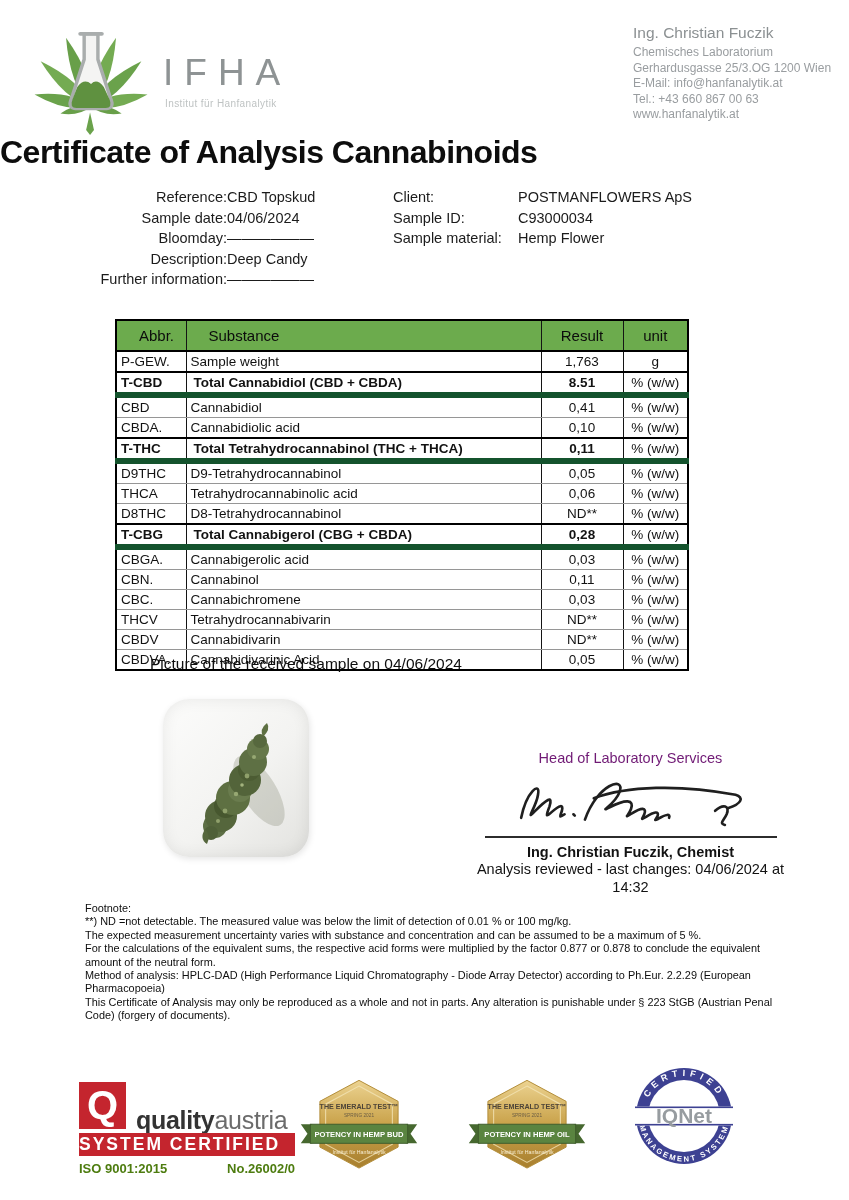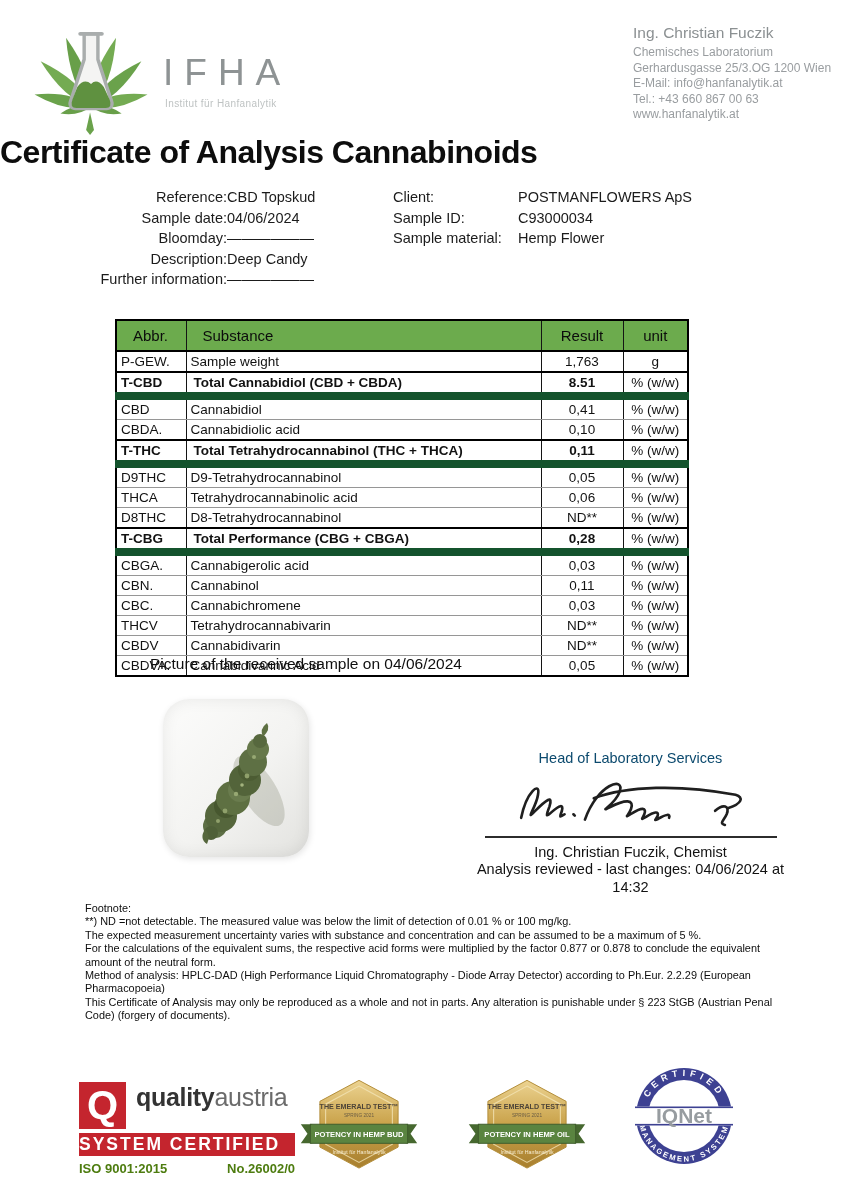--- a/index.html
+++ b/index.html
@@ -27,57 +27,57 @@
   .info-row{display:flex;height:20.6px;font-size:14.5px;color:#1b1b1b;}
   .info-col-left .info-label{width:141px;text-align:right;}
   .info-col-right .info-label{width:125px;}
 
   
   table.results{position:absolute;left:115px;top:319px;width:572px;border-collapse:collapse;
                 border:2px solid #000;table-layout:fixed;}
   table.results col.c-abbr{width:70px;} table.results col.c-sub{width:355px;}
   table.results col.c-res{width:82px;} table.results col.c-unit{width:65px;}
   table.results th{background:#6cab4d;border:1.5px solid #141414;border-bottom:2px solid #000;
-                   height:27px;font-size:15px;font-weight:500;color:#0c0c0c;text-align:left;padding:0 16px;}
+                   height:27px;font-size:15px;font-weight:500;color:#0c0c0c;text-align:left;padding:0 22px;}
   table.results th.center{text-align:center;padding:6px;}
   table.results td{height:19px;line-height:19px;font-size:13.5px;padding:0 4px;
                    border-left:1.5px solid #141414;border-right:1.5px solid #141414;
                    border-top:1px solid #969696;border-bottom:1px solid #969696;
                    white-space:nowrap;overflow:hidden;}
   td.cell-abbr{padding-left:5px;}
   td.cell-substance{padding-left:14px;}
   td.cell-result,td.cell-unit{text-align:center;}
-  tr.total td{border-top:2px solid #000;border-bottom:8px solid #14532d;}
+  tr.total td{border-top:2px solid #000;border-bottom:6px solid #14532d;}
   tr.total td.cell-abbr,tr.total td.cell-substance,tr.total td.cell-result{font-weight:700;}
   tr.total td.cell-substance{padding-left:7px;}
 
   
   .pic-caption{position:absolute;left:118px;top:655px;font-size:15.5px;color:#0f0f0f;margin-left:32px;}
   .dish{position:absolute;left:163px;top:699px;width:146px;height:158px;border-radius:26px;
         background:linear-gradient(135deg,#fcfcfb 0%,#f3f3f1 55%,#e2e2df 100%);
         box-shadow:inset 0 0 16px rgba(0,0,0,.08),1px 2px 6px rgba(0,0,0,.10);}
   .dish svg{position:absolute;left:0;top:0;}
 
   
   .sig-block{position:absolute;left:458px;top:750px;width:345px;text-align:center;}
-  .sig-heading{font-size:14.5px;color:#0c4a6e;}
+  .sig-heading{font-size:14.5px;color:#701a75;}
   .sig-img{width:290px;height:62px;margin-top:4px;}
   .sig-line{width:292px;border-top:2px solid #2c2c2c;margin:0 auto;}
-  .sig-name{font-size:14.5px;margin-top:6px;}
+  .sig-name{font-size:14.5px;margin-top:6px;font-weight:bold;}
   .sig-review,.sig-time{font-size:14.5px;line-height:18px;}
 
   
   .footnote{position:absolute;left:85px;top:902px;width:712px;font-size:10.9px;
             line-height:13.4px;color:#0e0e0e;}
 
   
   .qa{position:absolute;left:79px;top:1082px;width:216px;height:96px;}
   .qa-q{position:absolute;left:0;top:0;width:47px;height:47px;background:#c4252e;color:#fff;
         font-weight:700;font-size:40px;text-align:center;line-height:46px;}
-  .qa-brand{position:absolute;left:57px;top:1px;font-size:25px;color:#3a3a3a;letter-spacing:-.3px;}
+  .qa-brand{position:absolute;left:57px;top:24px;font-size:25px;color:#3a3a3a;letter-spacing:-.3px;}
   .qa-brand .b{font-weight:700;color:#333;}
   .qa-brand .l{font-weight:400;color:#6b6b6b;}
   .qa-bar{position:absolute;left:0;top:51px;width:216px;height:23px;background:#c4252e;color:#fff;
           font-weight:700;font-size:17.5px;letter-spacing:2px;text-align:left;line-height:23px;}
   .qa-bottom{position:absolute;left:0;top:79px;width:216px;display:flex;justify-content:space-between;
              font-weight:700;font-size:13px;color:#4d7c0f;}
   .emerald{position:absolute;width:124px;height:106px;}
   #emerald-bud{left:297px;top:1076px;}
   #emerald-oil{left:465px;top:1076px;}
   .iqnet{position:absolute;left:634px;top:1066px;width:100px;height:100px;}
@@ -217,21 +217,21 @@
           <td class="cell-unit">% (w/w)</td>
         </tr>
         <tr>
           <td class="cell-abbr">D8THC</td>
           <td class="cell-substance">D8-Tetrahydrocannabinol</td>
           <td class="cell-result">ND**</td>
           <td class="cell-unit">% (w/w)</td>
         </tr>
         <tr class="total">
           <td class="cell-abbr">T-CBG</td>
-          <td class="cell-substance">Total Performance (CBG + CBGA)</td>
+          <td class="cell-substance">Total Cannabigerol (CBG + CBDA)</td>
           <td class="cell-result">0,28</td>
           <td class="cell-unit">% (w/w)</td>
         </tr>
         <tr>
           <td class="cell-abbr">CBGA.</td>
           <td class="cell-substance">Cannabigerolic acid</td>
           <td class="cell-result">0,03</td>
           <td class="cell-unit">% (w/w)</td>
         </tr>
         <tr>

